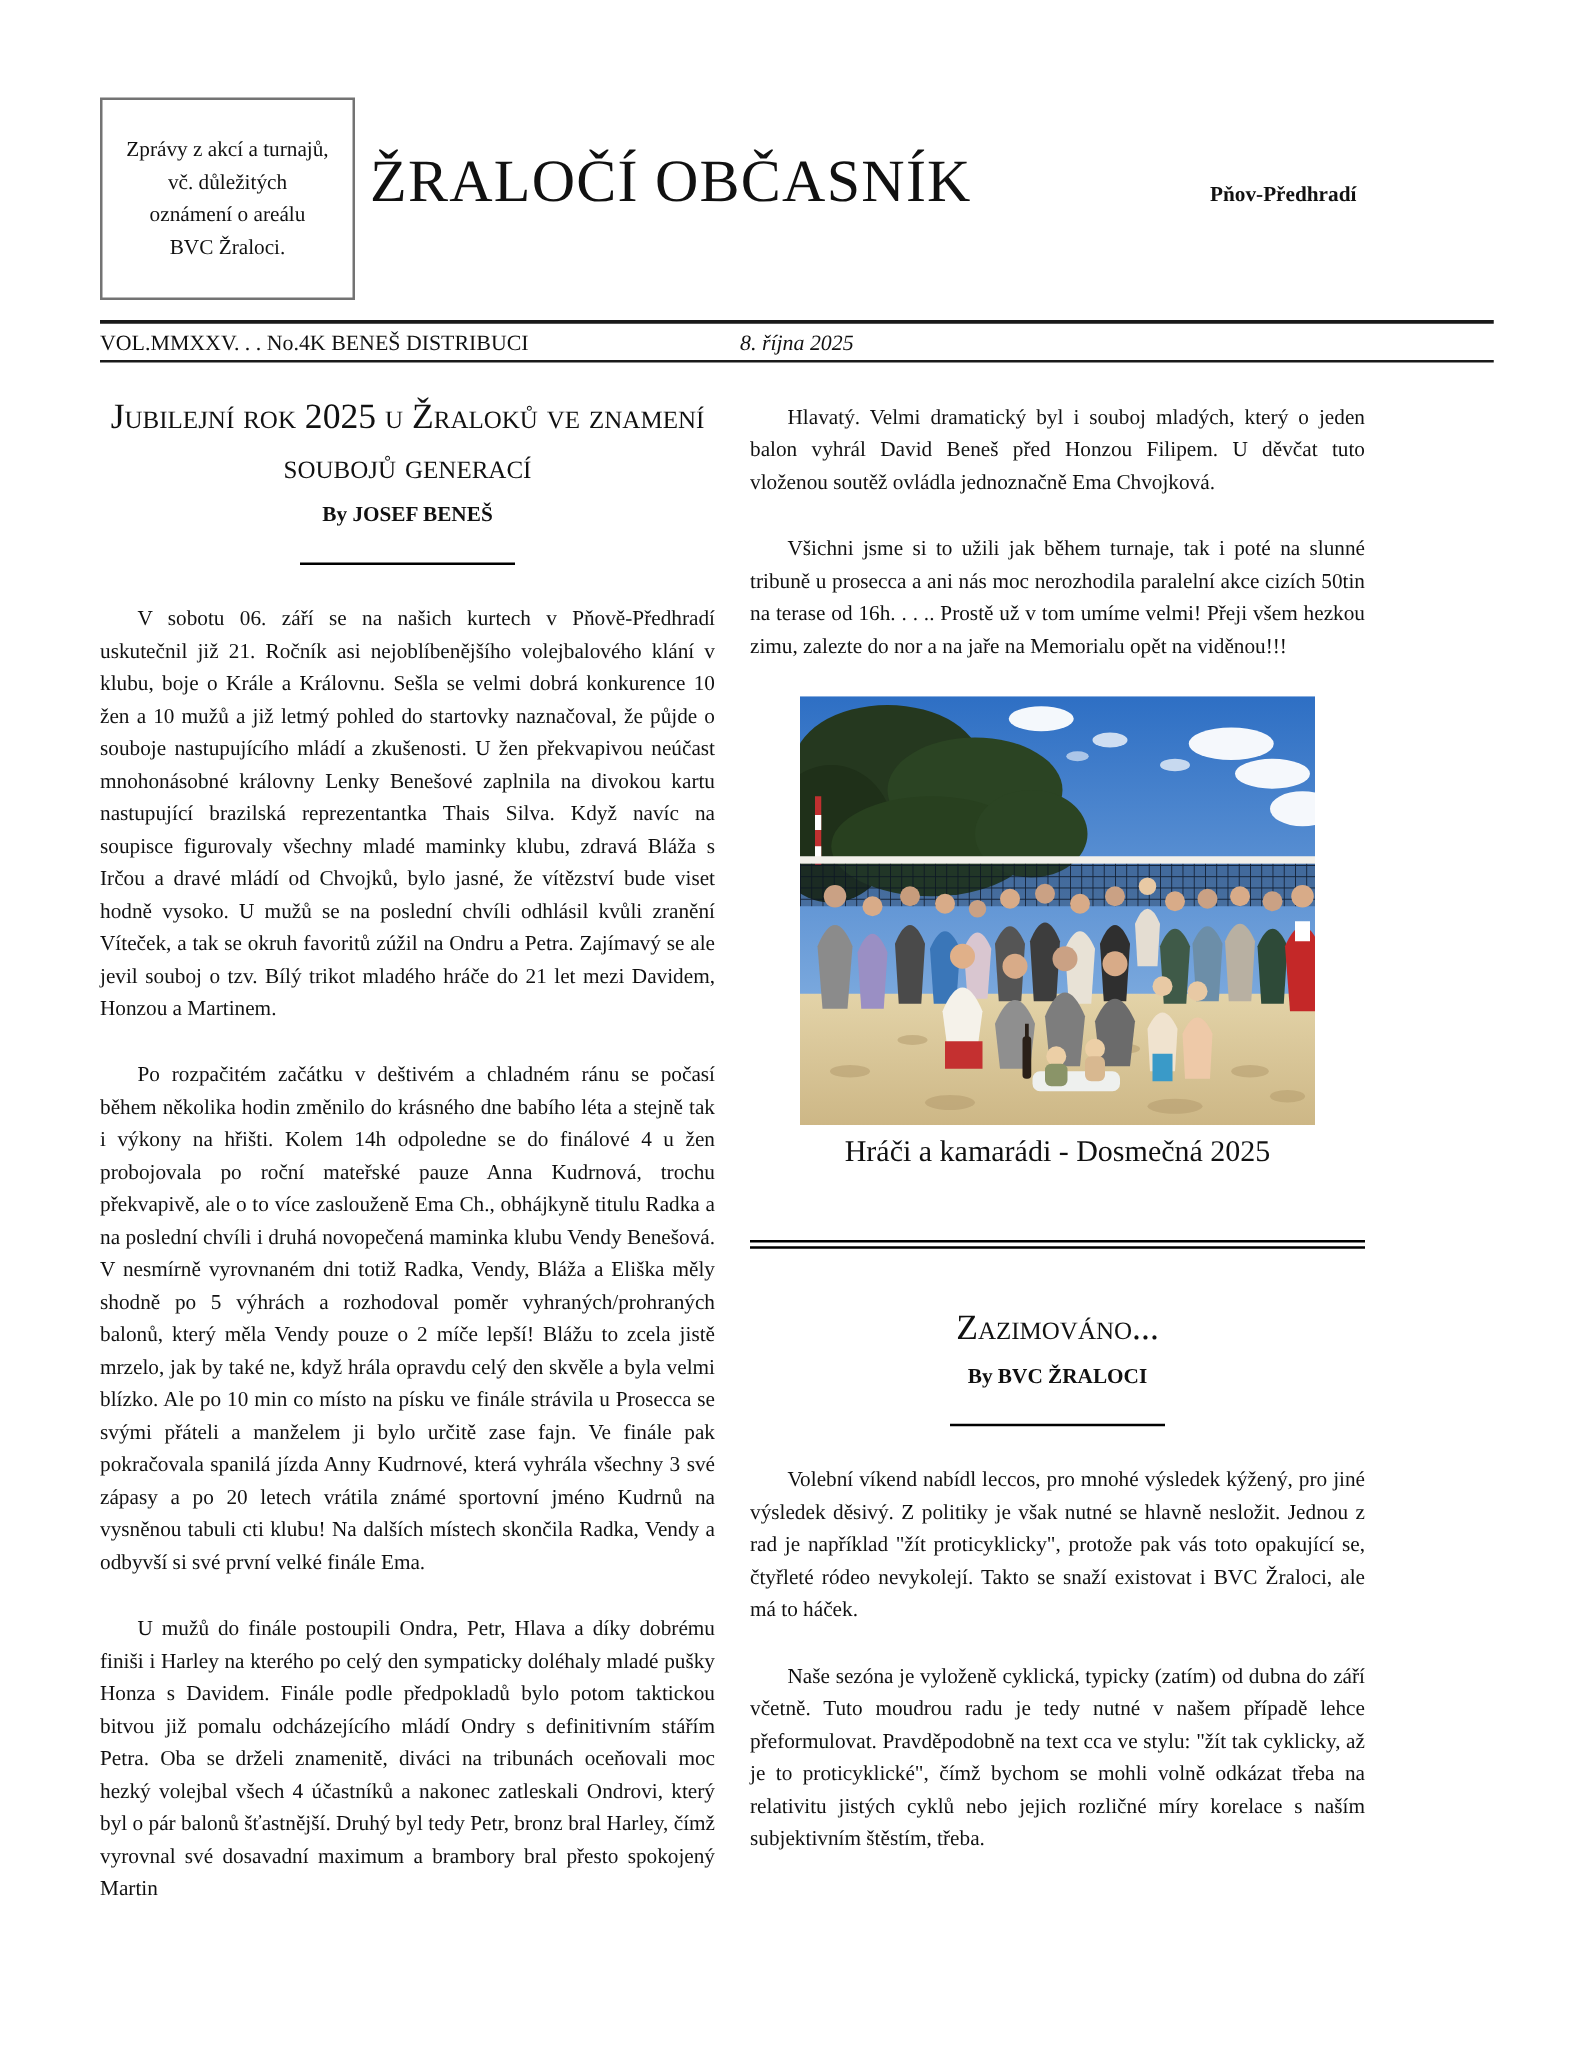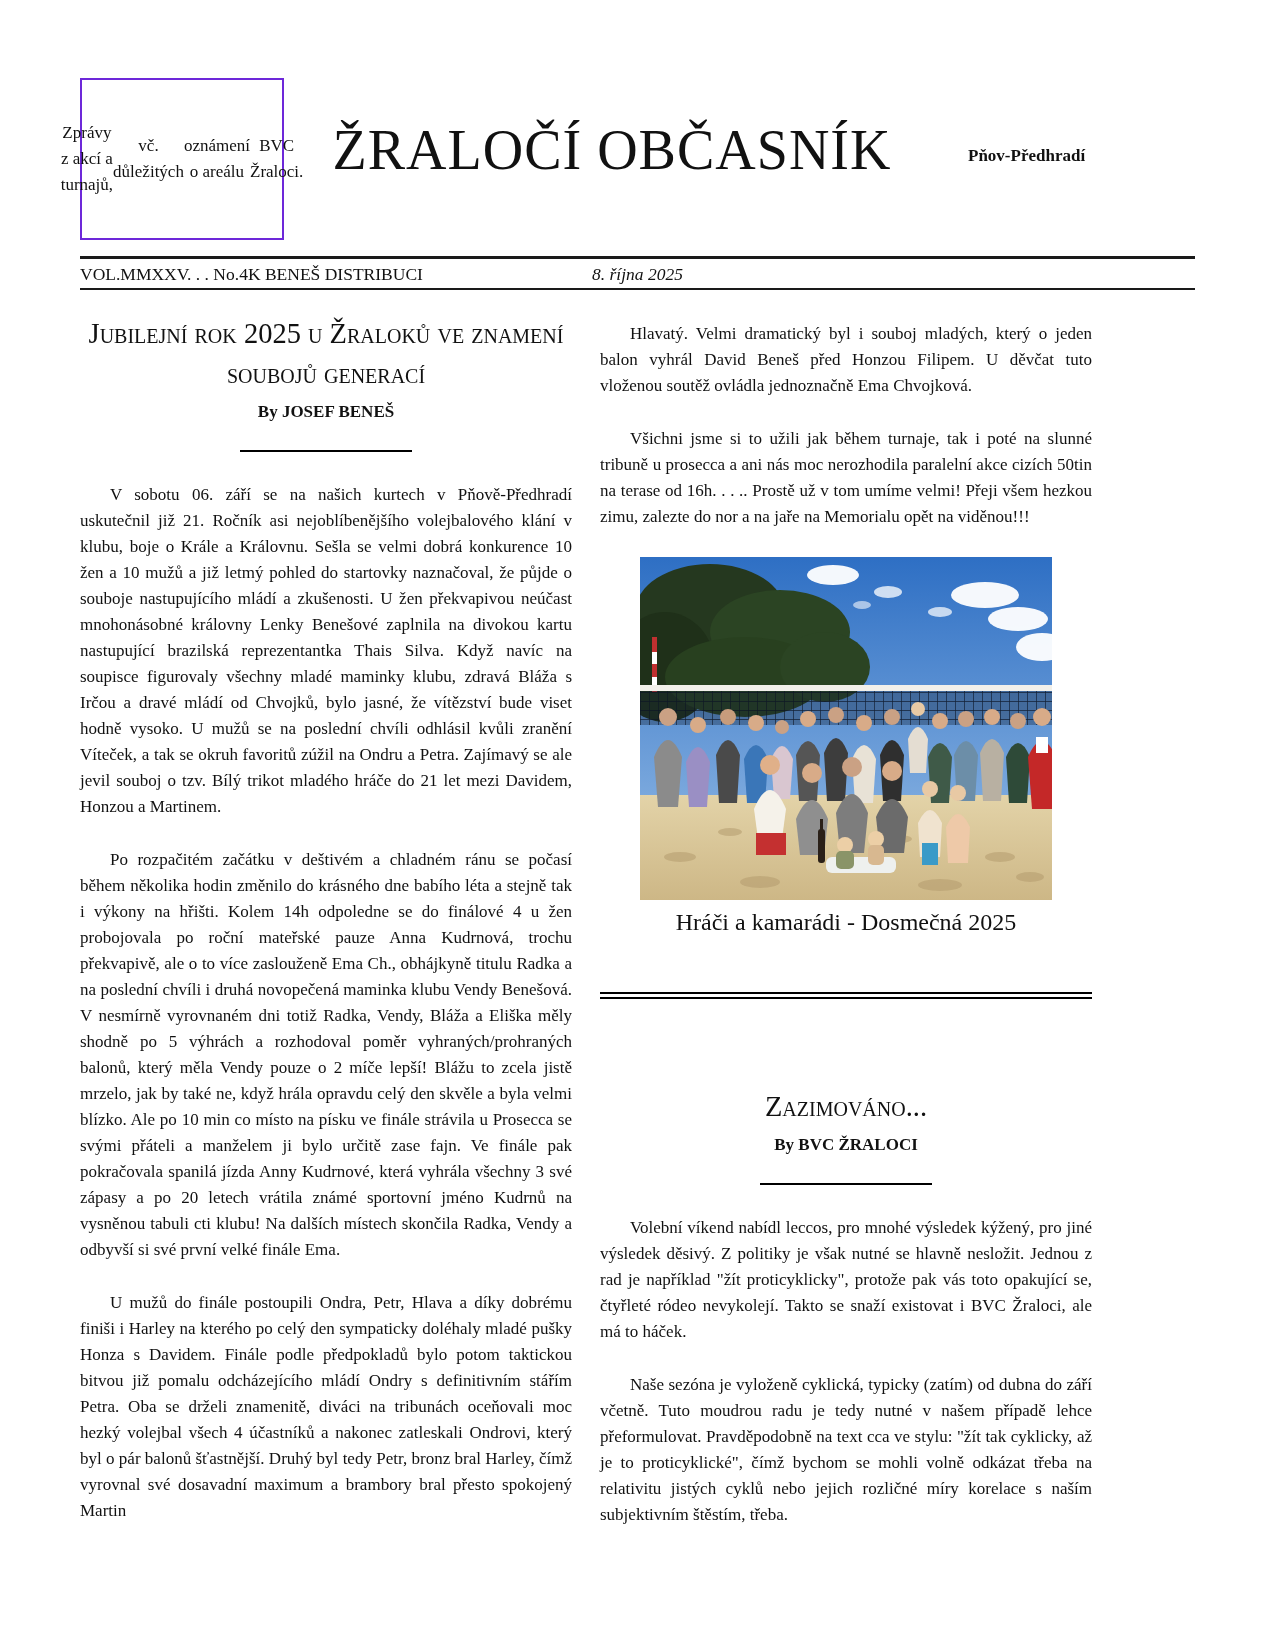--- a/index.html
+++ b/index.html
@@ -8,28 +8,28 @@
     width:1275px;height:1650px;
     margin:0 auto;
     background:#ffffff;
     font-family:"Liberation Serif", serif;
     color:#111;
     overflow:hidden;
   }
   
   .side-box{
     position:absolute;left:80px;top:78px;width:200px;height:158px;
-    border:2px solid #6d28d9;
-    display:flex;flex-direction:row;justify-content:center;align-items:center;
+    border:2px solid #737373;
+    display:flex;flex-direction:column;justify-content:center;align-items:center;
     text-align:center;font-size:17px;line-height:26px;
   }
   .main-title{
-    position:absolute;left:282px;top:118px;width:660px;
-    text-align:center;
-    font-size:56px;letter-spacing:1px;font-weight:normal;
+    position:absolute;left:296px;top:118px;width:660px;
+    text-align:left;
+    font-size:48px;letter-spacing:1px;font-weight:normal;
     font-family:"Liberation Serif", serif;
   }
   .location{
     position:absolute;left:968px;top:146px;width:220px;
     font-size:17px;font-weight:bold;
   }
   .rule{position:absolute;left:80px;width:1115px;background:#1a1a1a;}
   .rule-top{top:256px;height:3px;}
   .rule-bottom{top:288px;height:2px;}
   .vol-line{
@@ -55,21 +55,21 @@
   }
   .col-right p.first{margin-top:21px;}
   
   .photo-wrap{width:412px;margin:21px auto 0;}
   .photo{width:412px;height:343px;display:block;}
   .caption{text-align:center;font-size:24px;margin:9px 0 0;}
   .double-rule{
     margin-top:56px;height:3px;
     border-top:2px solid #000;border-bottom:2px solid #000;
   }
-  .headline-2{margin-top:88px;}
+  .headline-2{margin-top:44px;}
 </style>
 </head>
 <body>
 
 <div class="page">
 
   <div class="side-box">
     <div>Zprávy z akcí a turnajů,</div>
     <div>vč. důležitých</div>
     <div>oznámení o areálu</div>

